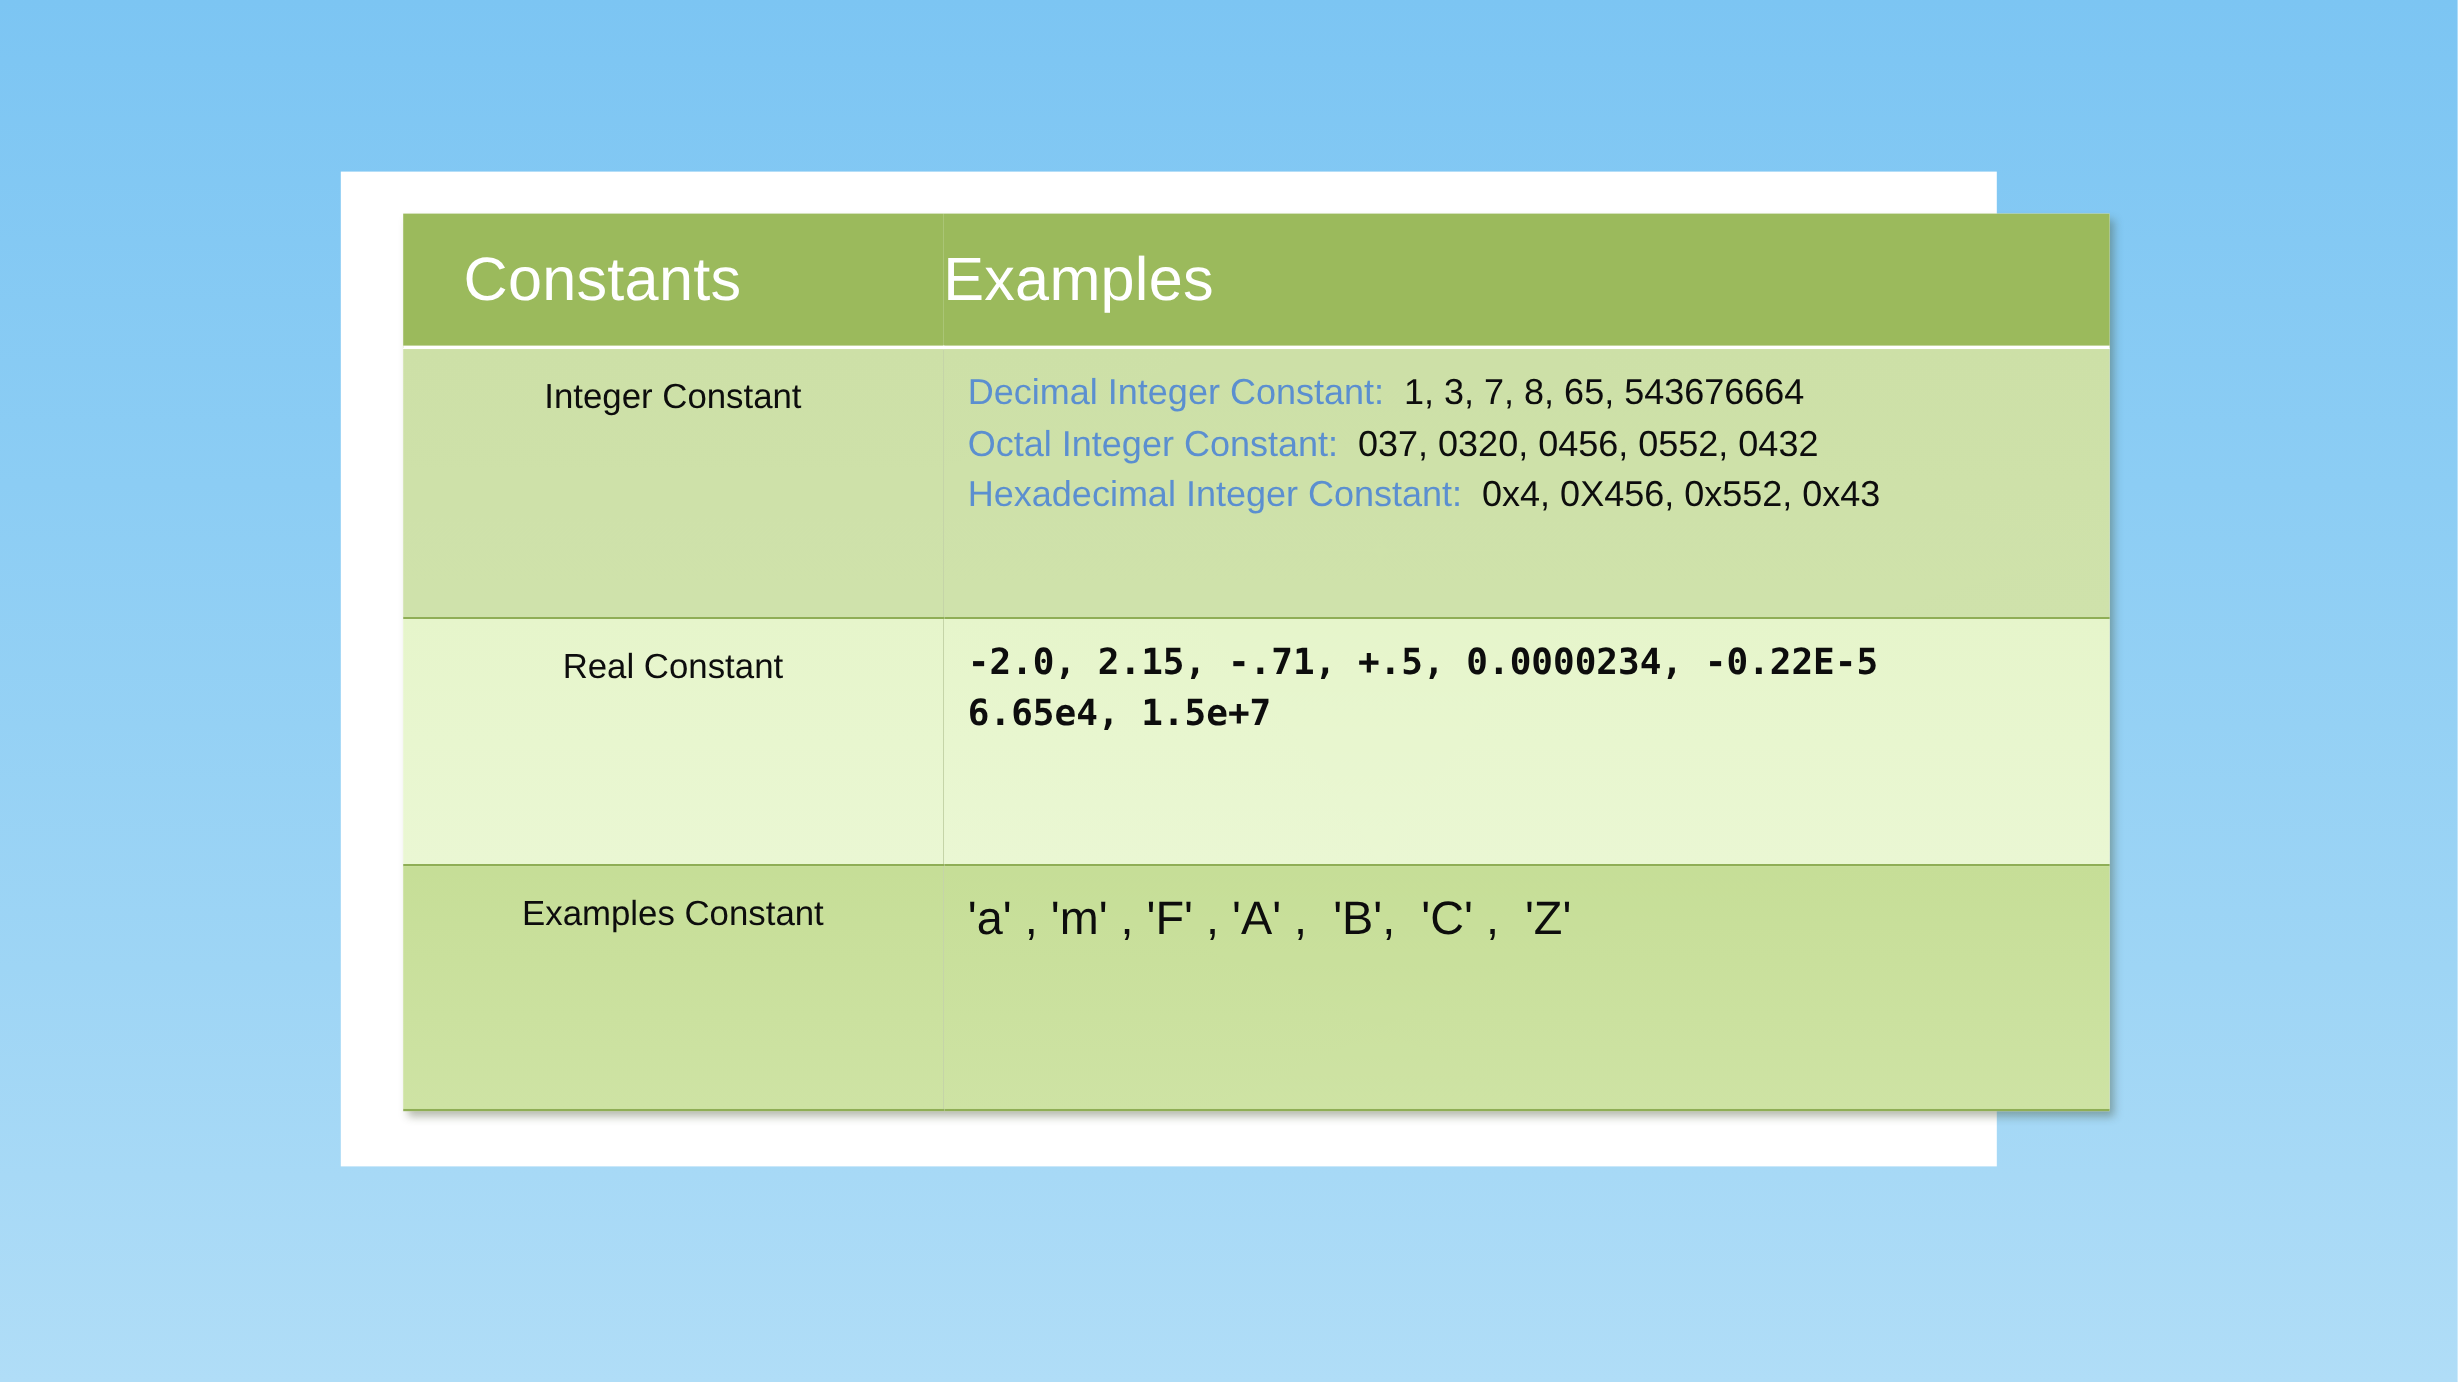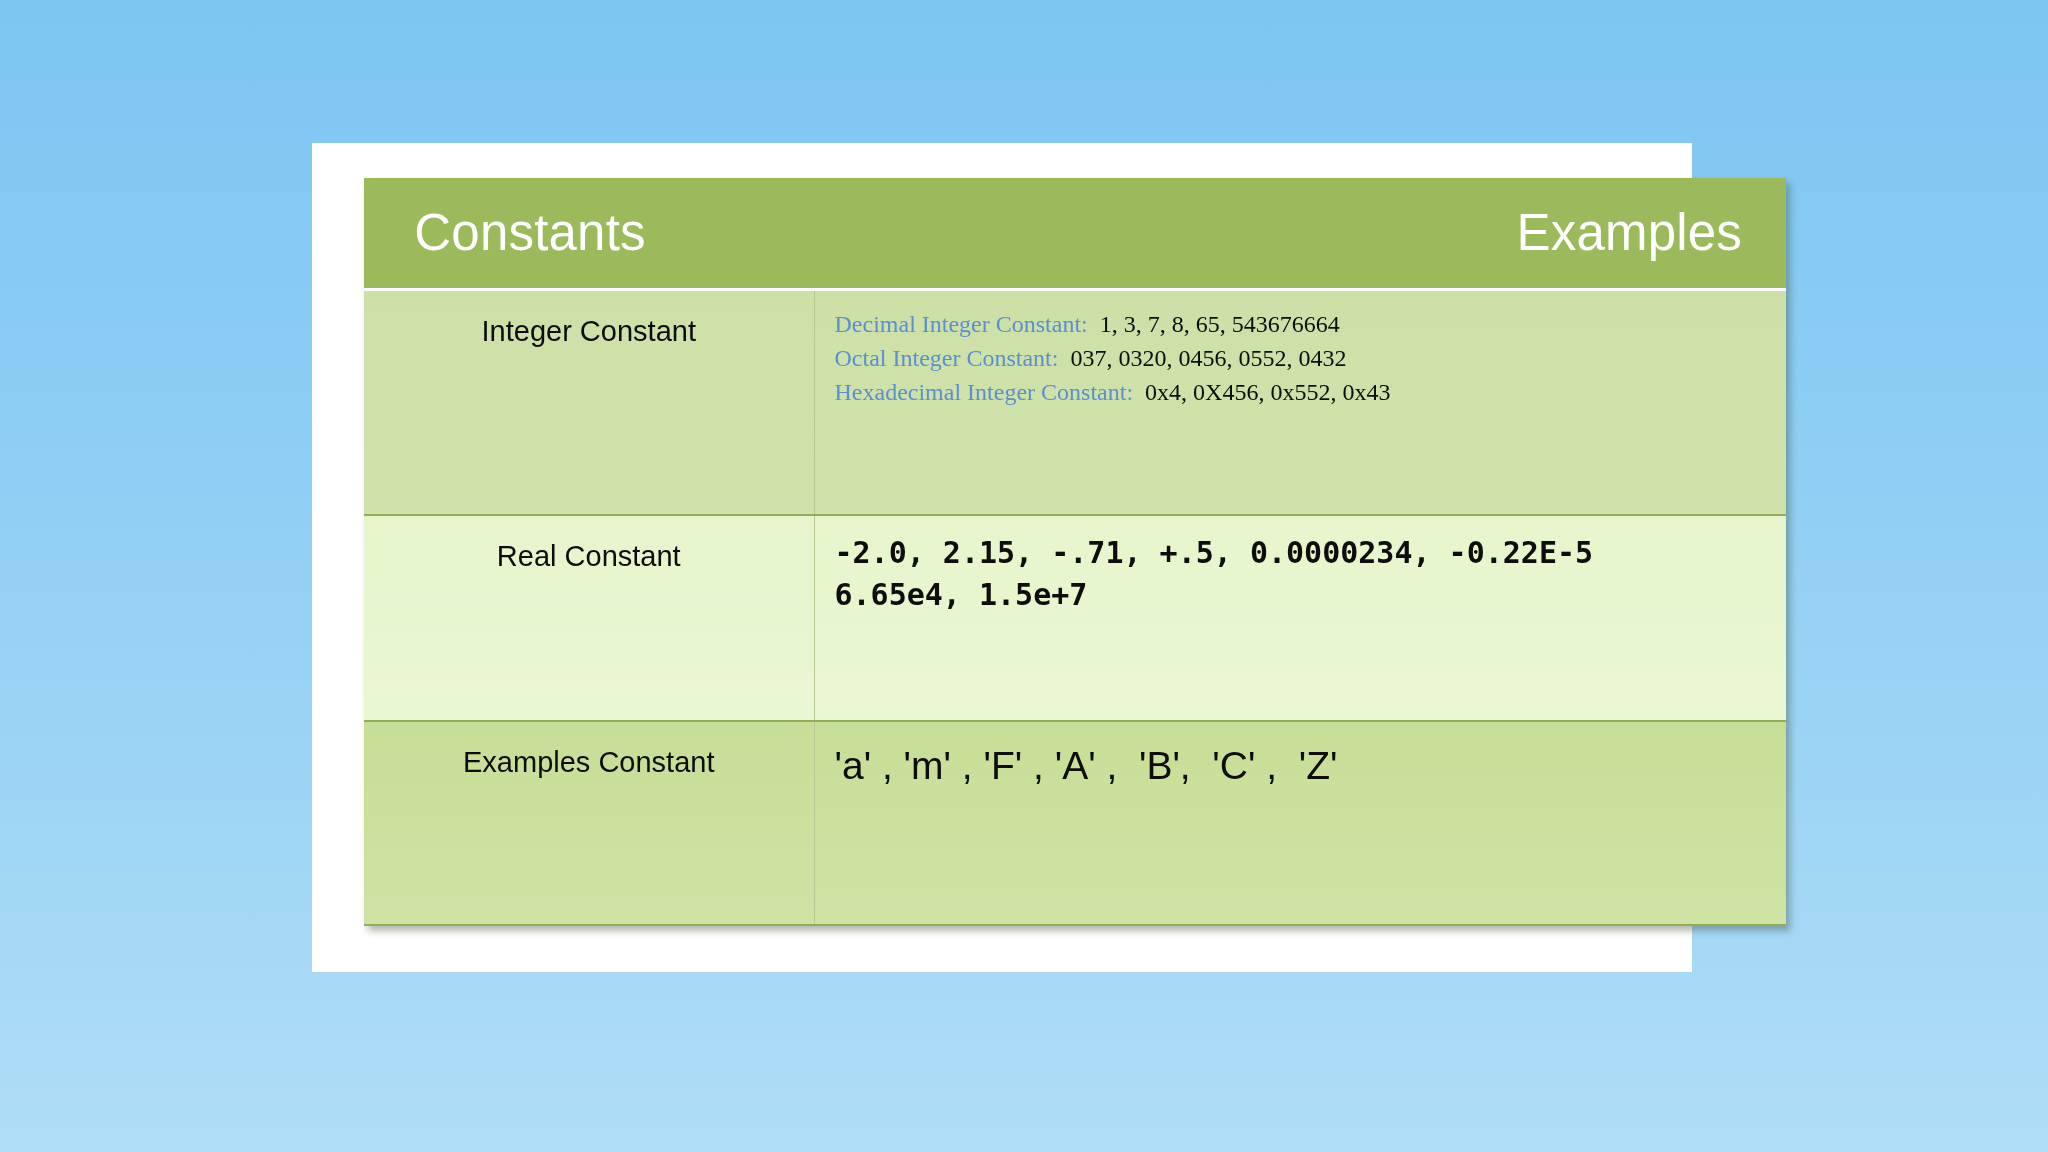--- a/index.html
+++ b/index.html
@@ -10,21 +10,21 @@
     width: 2048px;
     height: 1152px;
     overflow: hidden;
     background: linear-gradient(180deg, #7cc5f3 0%, #8ccdf4 35%, #9ed5f5 70%, #b0ddf7 100%);
     font-family: "Liberation Sans", sans-serif;
   }
 
   
   .slide {
     position: absolute;
-    left: 312px;
+    left: 284px;
     top: 143px;
     width: 1380px;
     height: 829px;
     background: #ffffff;
   }
 
   
   .const-table {
     position: absolute;
     left: 52px;
@@ -46,21 +46,21 @@
     font-weight: normal;
     font-size: 51px;
     line-height: 1.05;
     padding: 0;
     height: 110px;
     vertical-align: middle;
     border: none;
     letter-spacing: 0.2px;
   }
   thead th.th-left  { text-align: center; padding-right: 118px; }
-  thead th.th-right { text-align: right; padding-right: 44px; }
+  thead th.th-right { text-align: left; padding-right: 44px; }
   thead tr { border-bottom: 3px solid #ffffff; }
 
   
   tbody td {
     padding: 0;
     vertical-align: top;
     border-right: 1px solid #b7ca93;
     border-bottom: 2px solid #8fae56;
     position: relative;
     margin-left: 20px;
@@ -94,23 +94,23 @@
   .examples {
     padding: 16px 0 0 20px;
   }
   .ex-line {
     white-space: pre;
     line-height: 1.42;
   }
 
   
   .ex-int {
-    font-size: 24px;
+    font-size: 30px;
     color: #111111;
-    font-family: Liberation Serif, serif;
+    font-family: Liberation Sans, sans-serif;
   }
   .ex-int .kw {
     color: #5b8fd0;
   }
   .ex-int .val {
     color: #0d0d0d;
   }
 
   
   .ex-mono {

